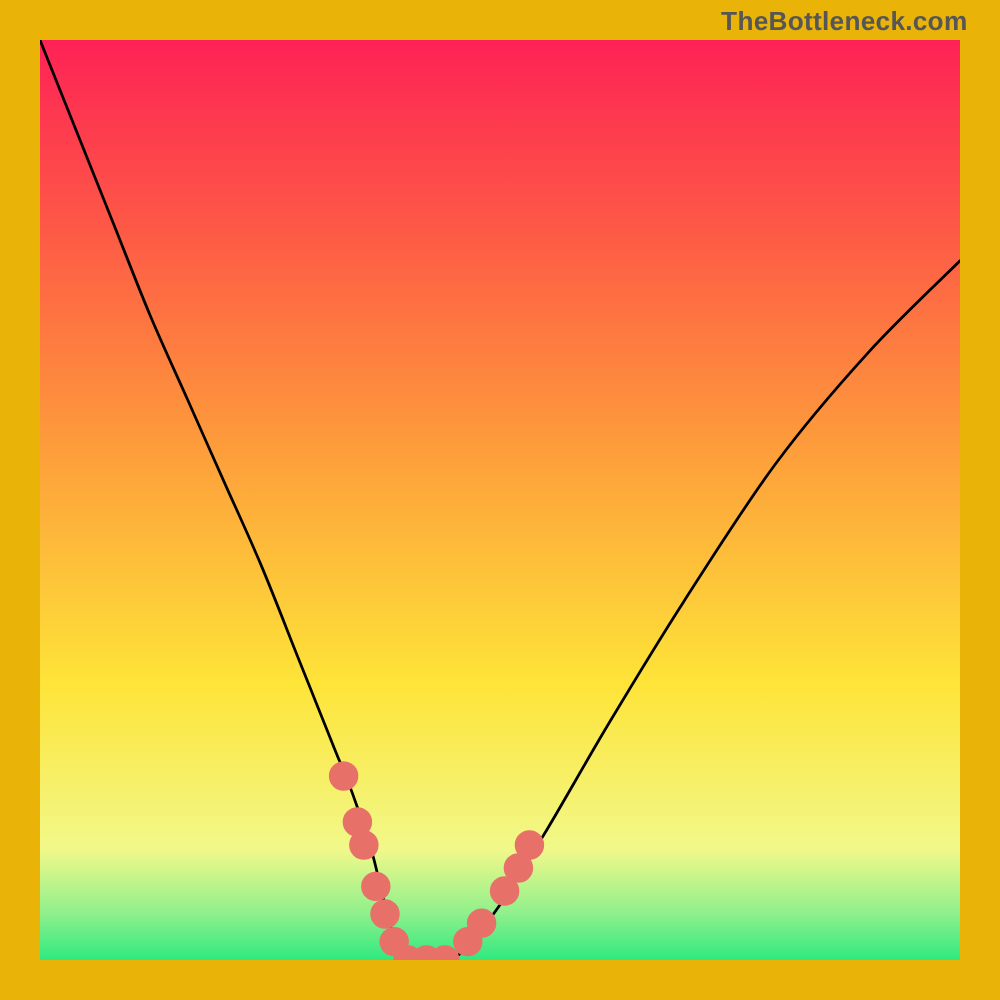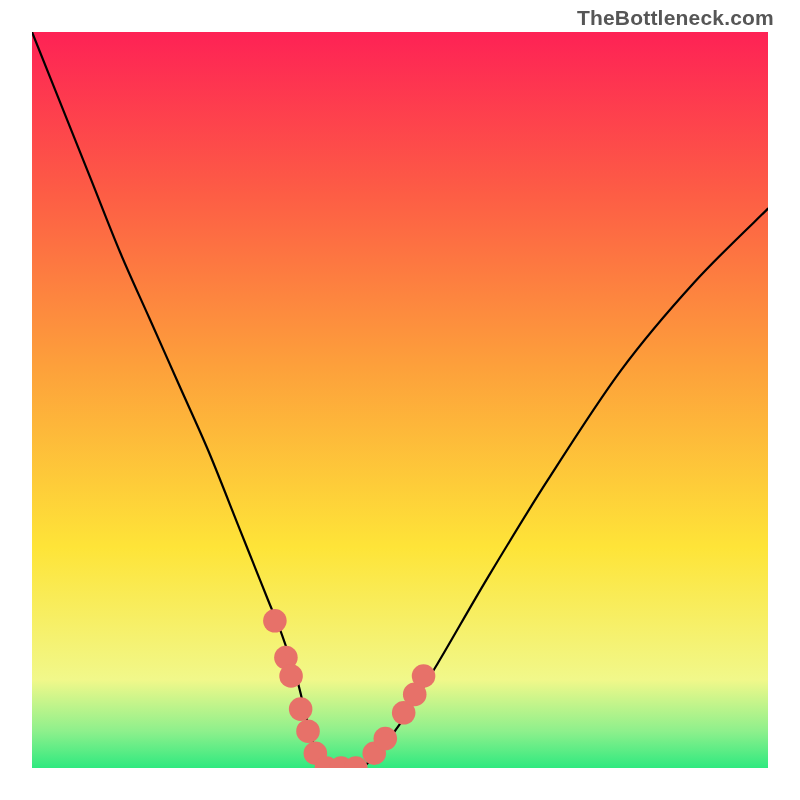--- a/index.html
+++ b/index.html
@@ -1,21 +1,21 @@
 <!DOCTYPE html>
 <html><head>
 <meta charset="utf-8">
 <style>
   * { margin: 0; padding: 0; box-sizing: border-box; }
   html, body { width: 800px; height: 800px; background: #000; overflow: hidden; }
   .frame {
     position: absolute;
     top: 0; left: 0;
     width: 800px; height: 800px;
-    background: #ffffff;
+    background: #eab308;
   }
   .plot-area {
     position: absolute;
     top: 32px;
     left: 32px;
     width: 736px;
     height: 736px;
     
   }
   .watermark {

